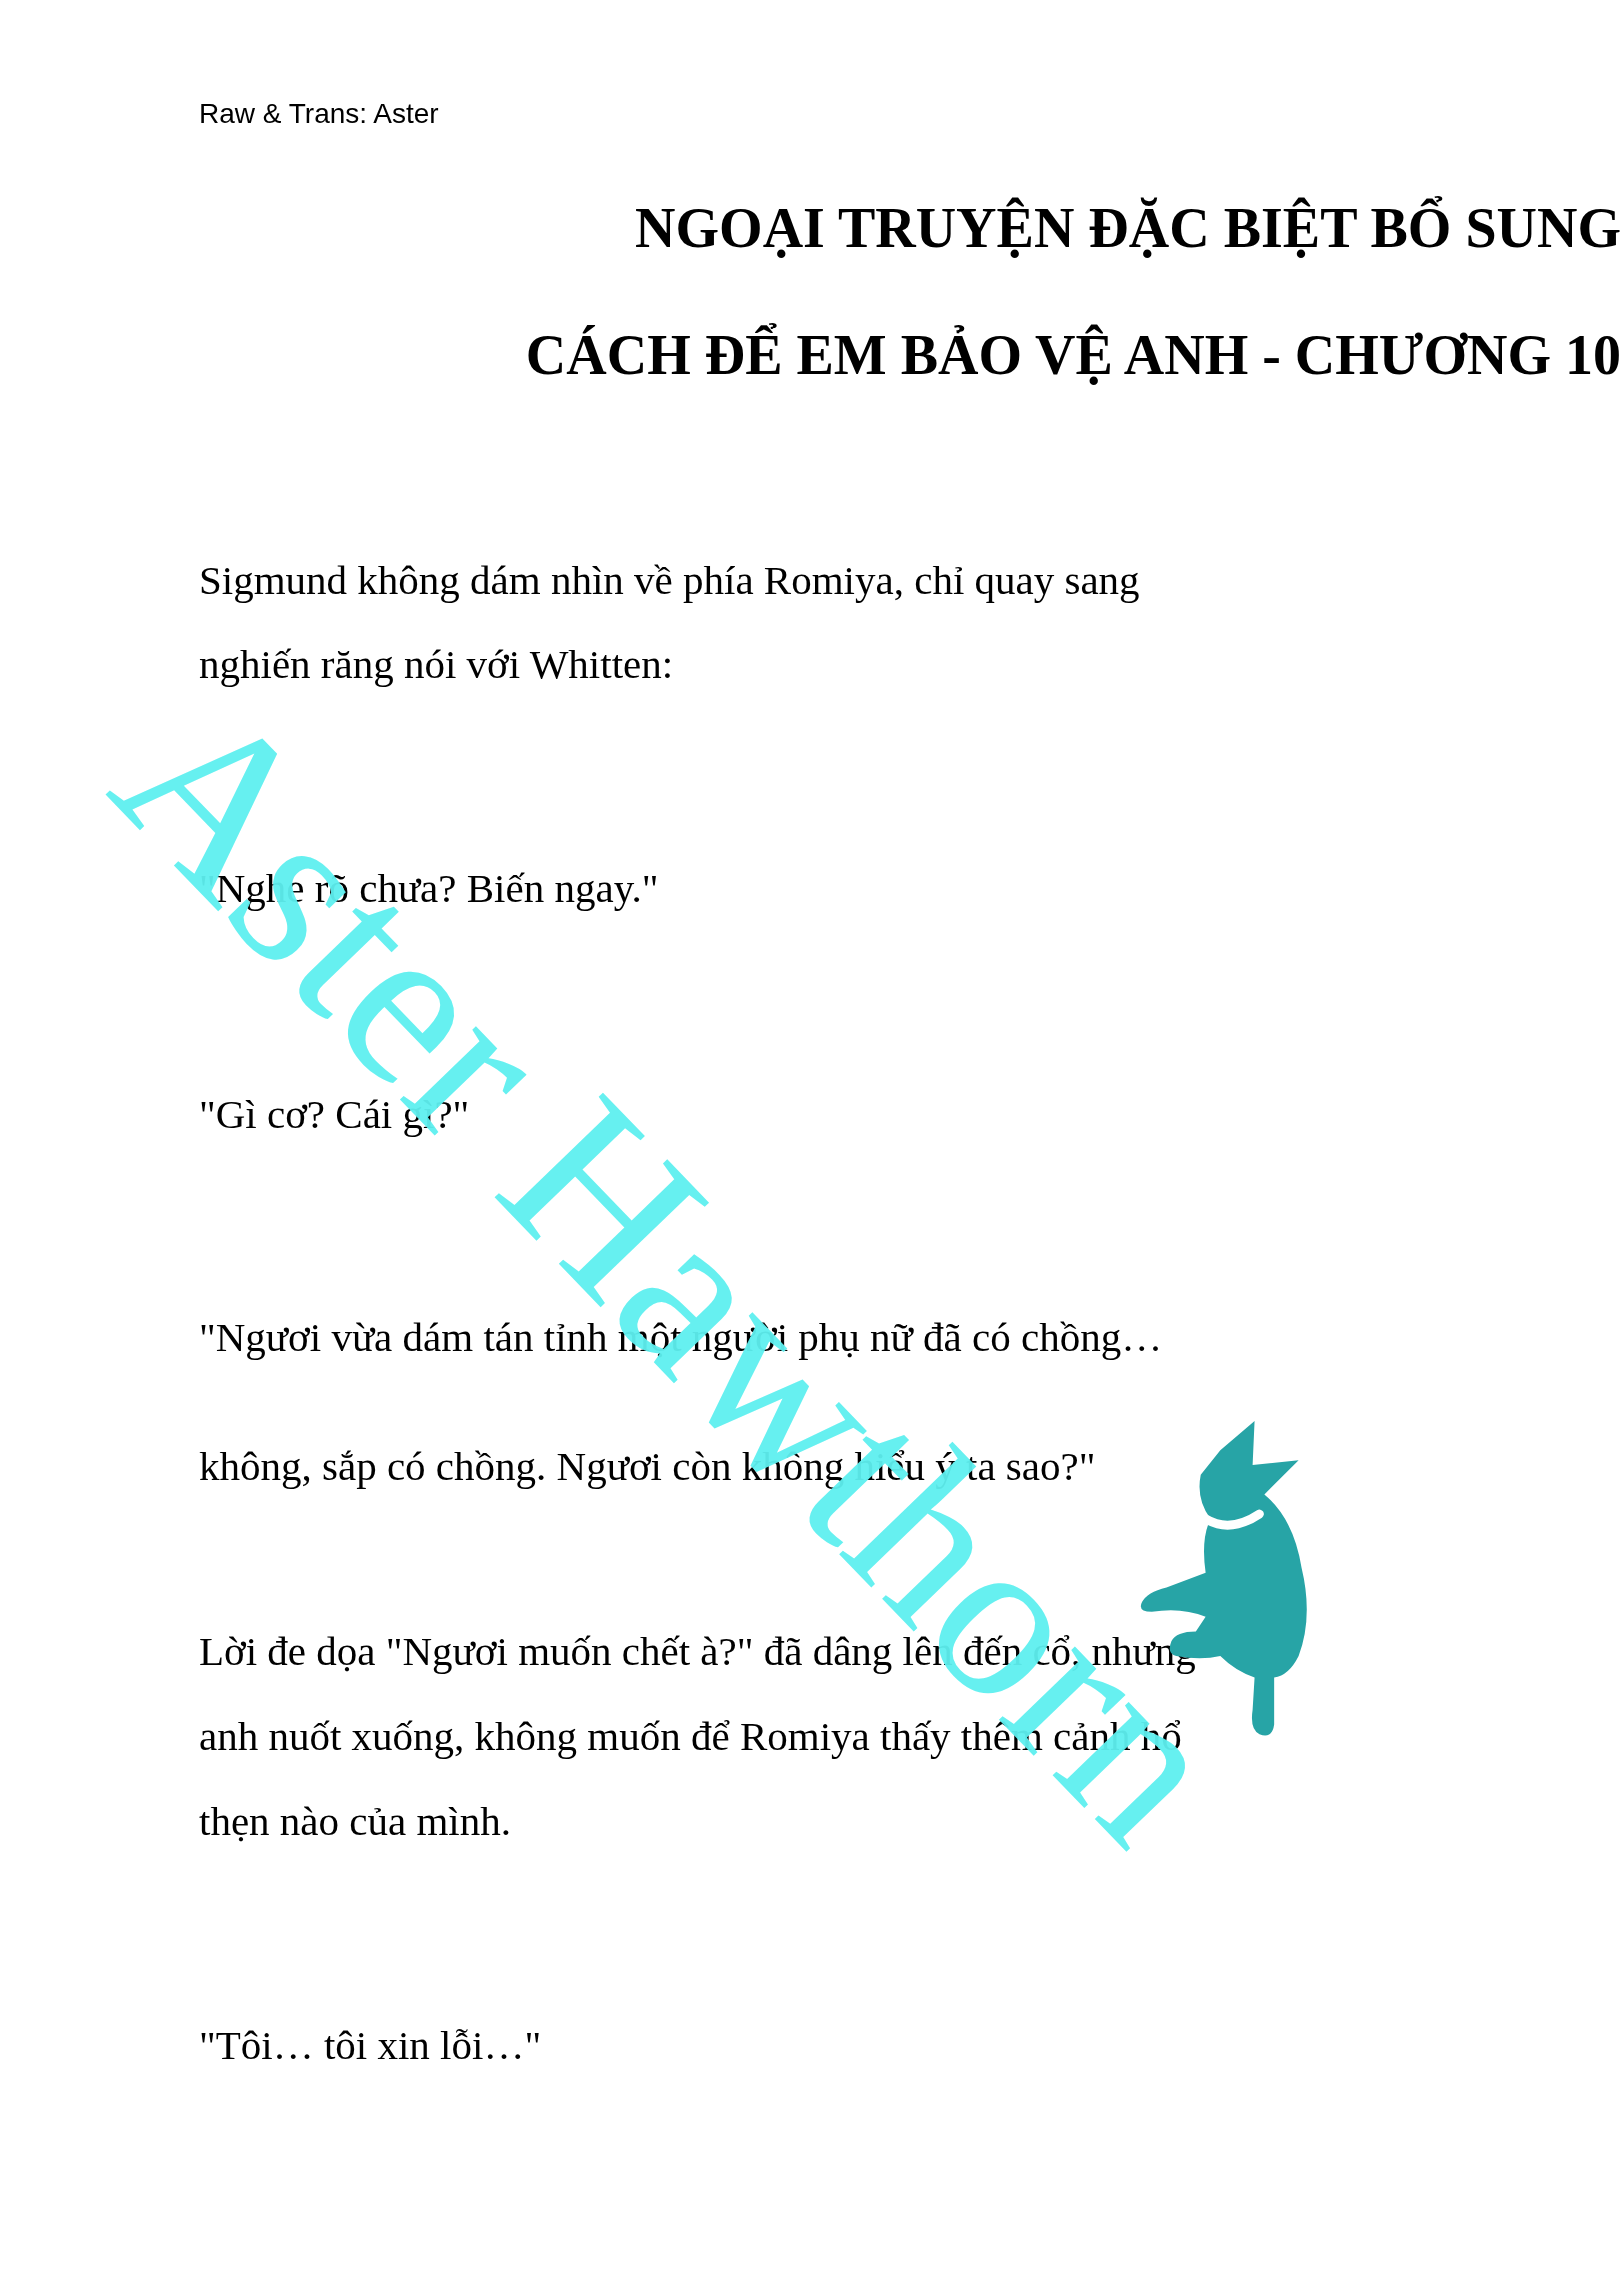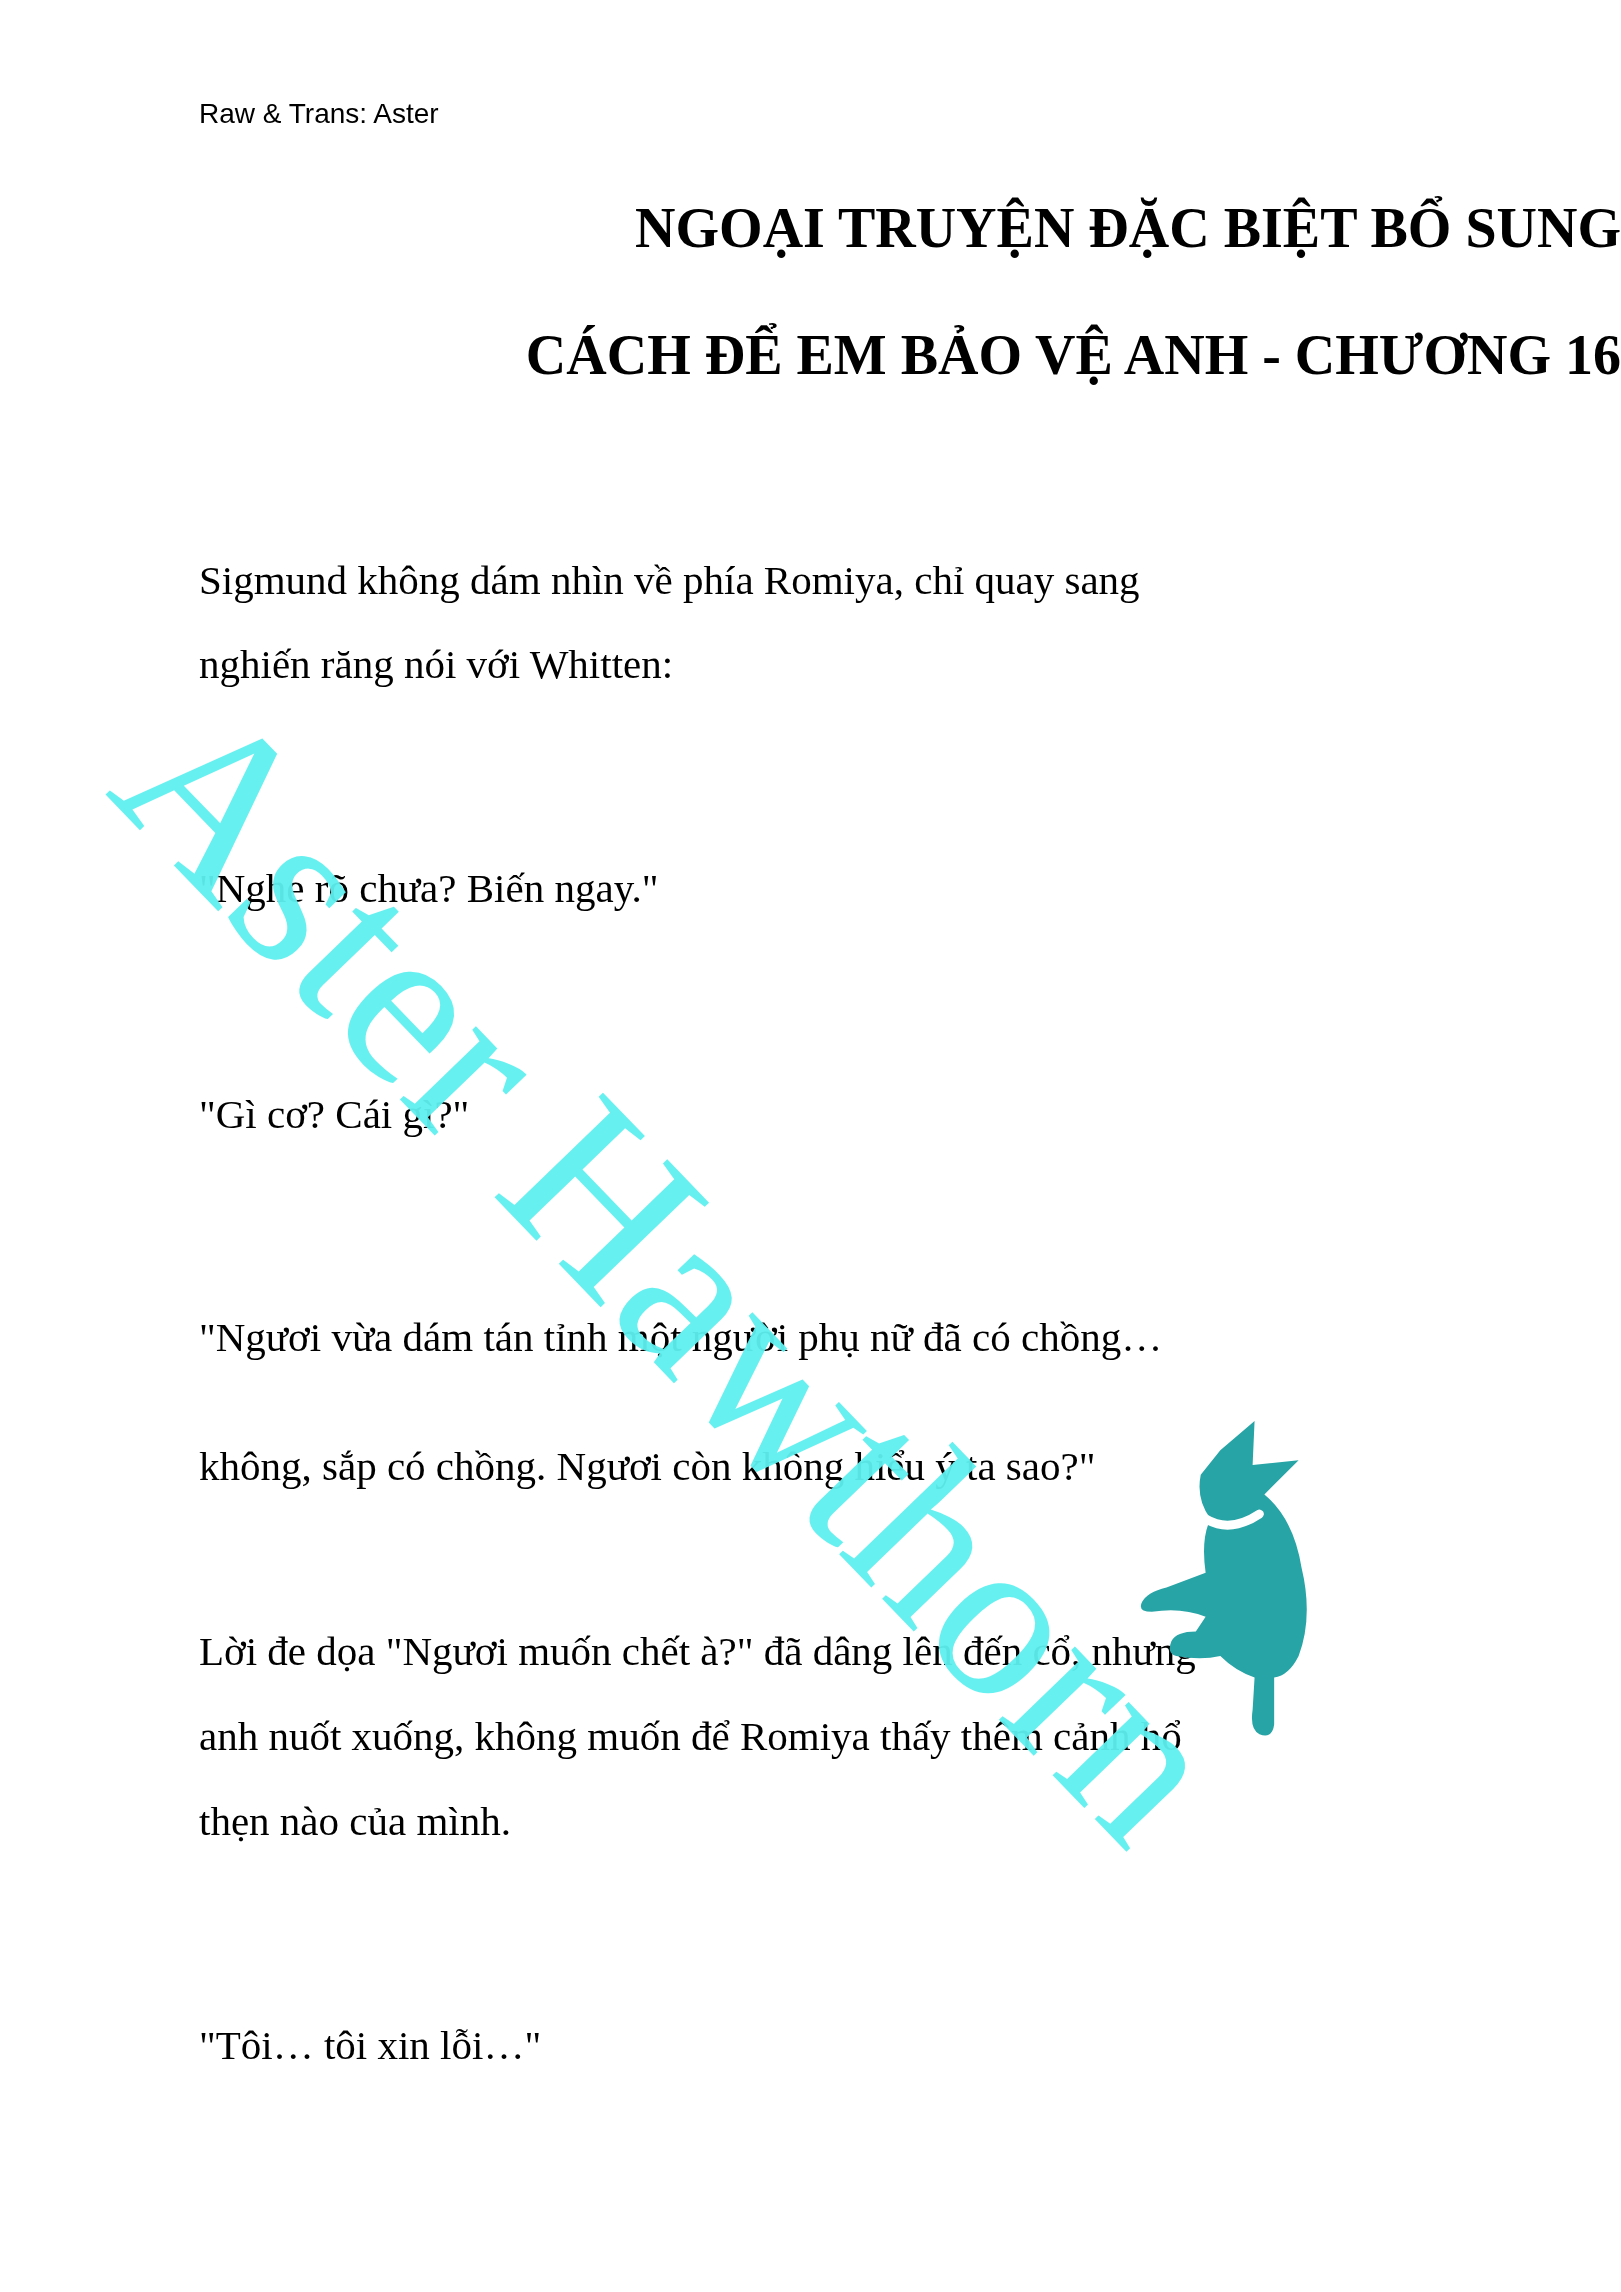--- a/index.html
+++ b/index.html
@@ -12,21 +12,21 @@
   .line { position:absolute; left:199px; font-family:"Liberation Serif", serif; font-size:41px; color:#000; white-space:nowrap; z-index:1; }
   .wm { position:absolute; left:255px; top:647px; font-family:"Liberation Serif", serif; font-size:230px; color:#5ef0f0; transform-origin:0 0; transform:rotate(46deg); white-space:nowrap; z-index:2; opacity:0.95; }
   .cat { position:absolute; left:1127px; top:1421px; width:216px; height:323px; z-index:3; }
 </style>
 </head>
 <body>
 
 <div class="page">
   <div class="header">Raw &amp; Trans: Aster</div>
   <div class="title t1">NGOẠI TRUYỆN ĐẶC BIỆT BỔ SUNG</div>
-  <div class="title t2">CÁCH ĐỂ EM BẢO VỆ ANH - CHƯƠNG 16</div>
+  <div class="title t2">CÁCH ĐỂ EM BẢO VỆ ANH - CHƯƠNG 10</div>
 
   <div class="line" style="top:556px">Sigmund không dám nhìn về phía Romiya, chỉ quay sang</div>
   <div class="line" style="top:640px">nghiến răng nói với Whitten:</div>
   <div class="line" style="top:864px">"Nghe rõ chưa? Biến ngay."</div>
   <div class="line" style="top:1090px">"Gì cơ? Cái gì?"</div>
   <div class="line" style="top:1313px">"Ngươi vừa dám tán tỉnh một người phụ nữ đã có chồng…</div>
   <div class="line" style="top:1442px">không, sắp có chồng. Ngươi còn không hiểu ý ta sao?"</div>
   <div class="line" style="top:1627px">Lời đe dọa "Ngươi muốn chết à?" đã dâng lên đến cổ, nhưng</div>
   <div class="line" style="top:1797px">thẹn nào của mình.</div>
   <div class="line" style="top:1712px">anh nuốt xuống, không muốn để Romiya thấy thêm cảnh hổ</div>

